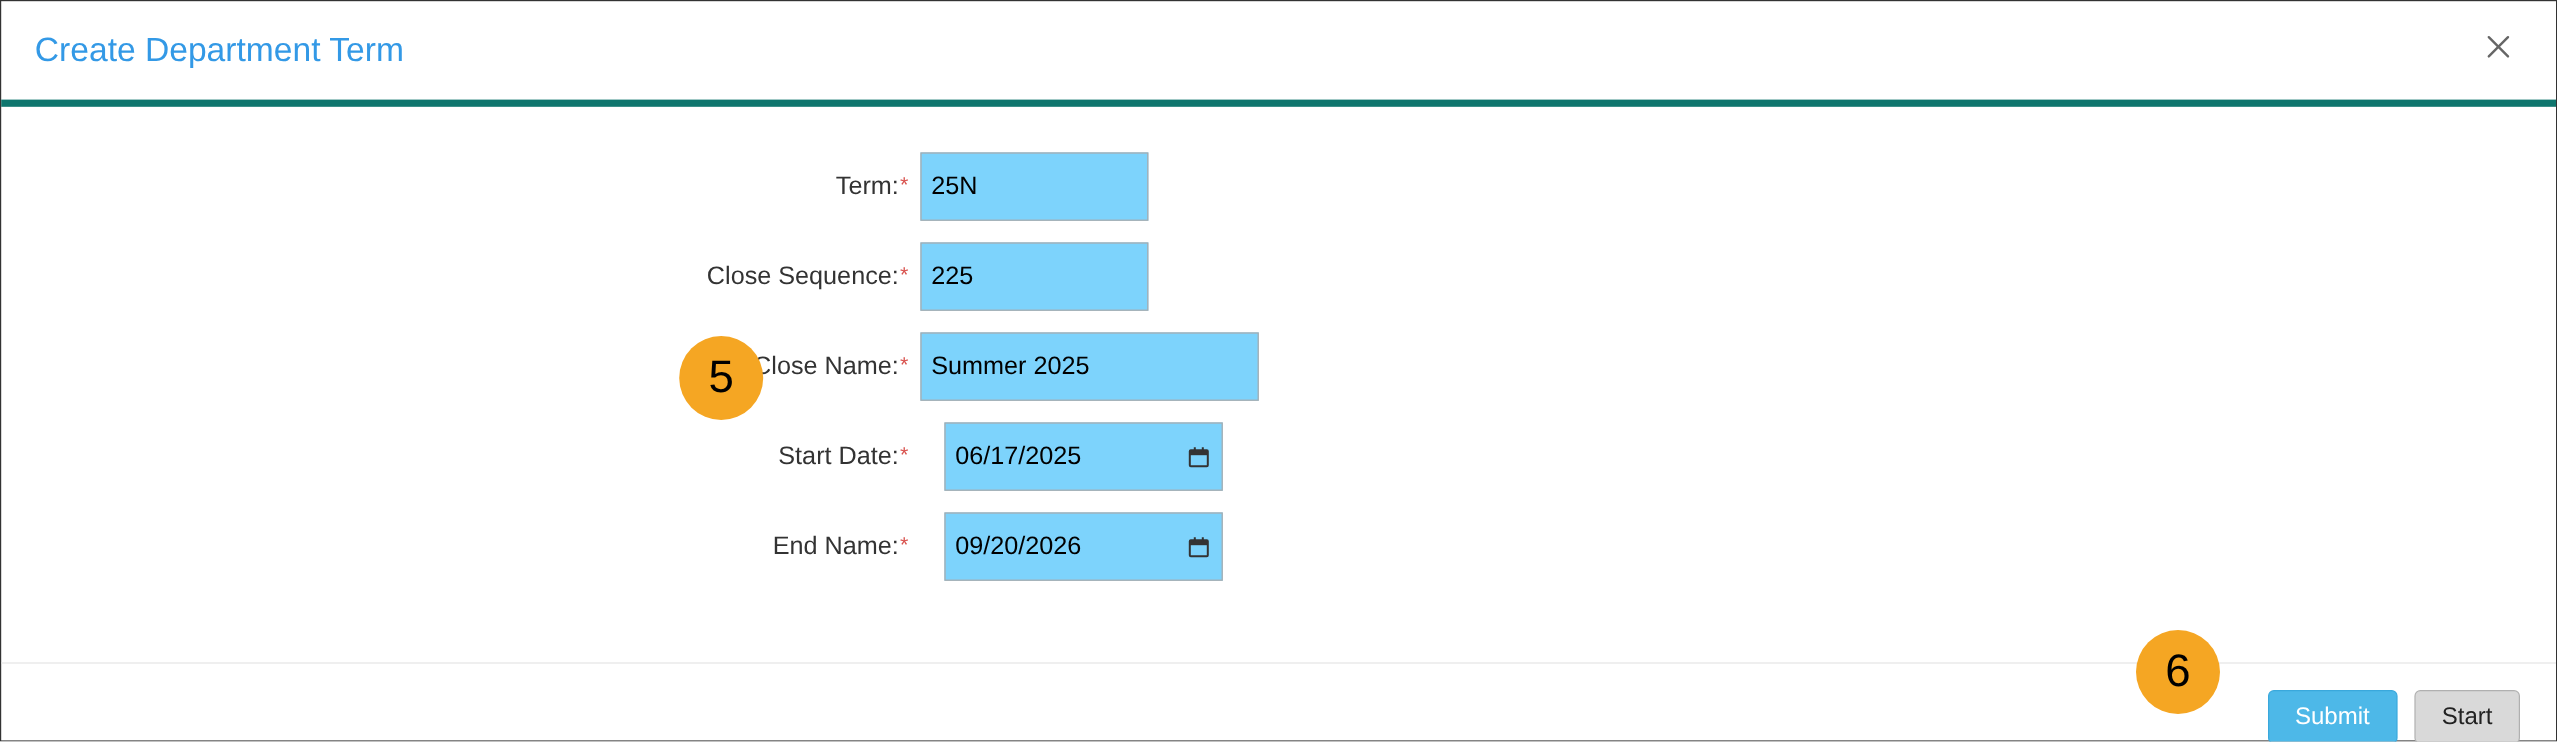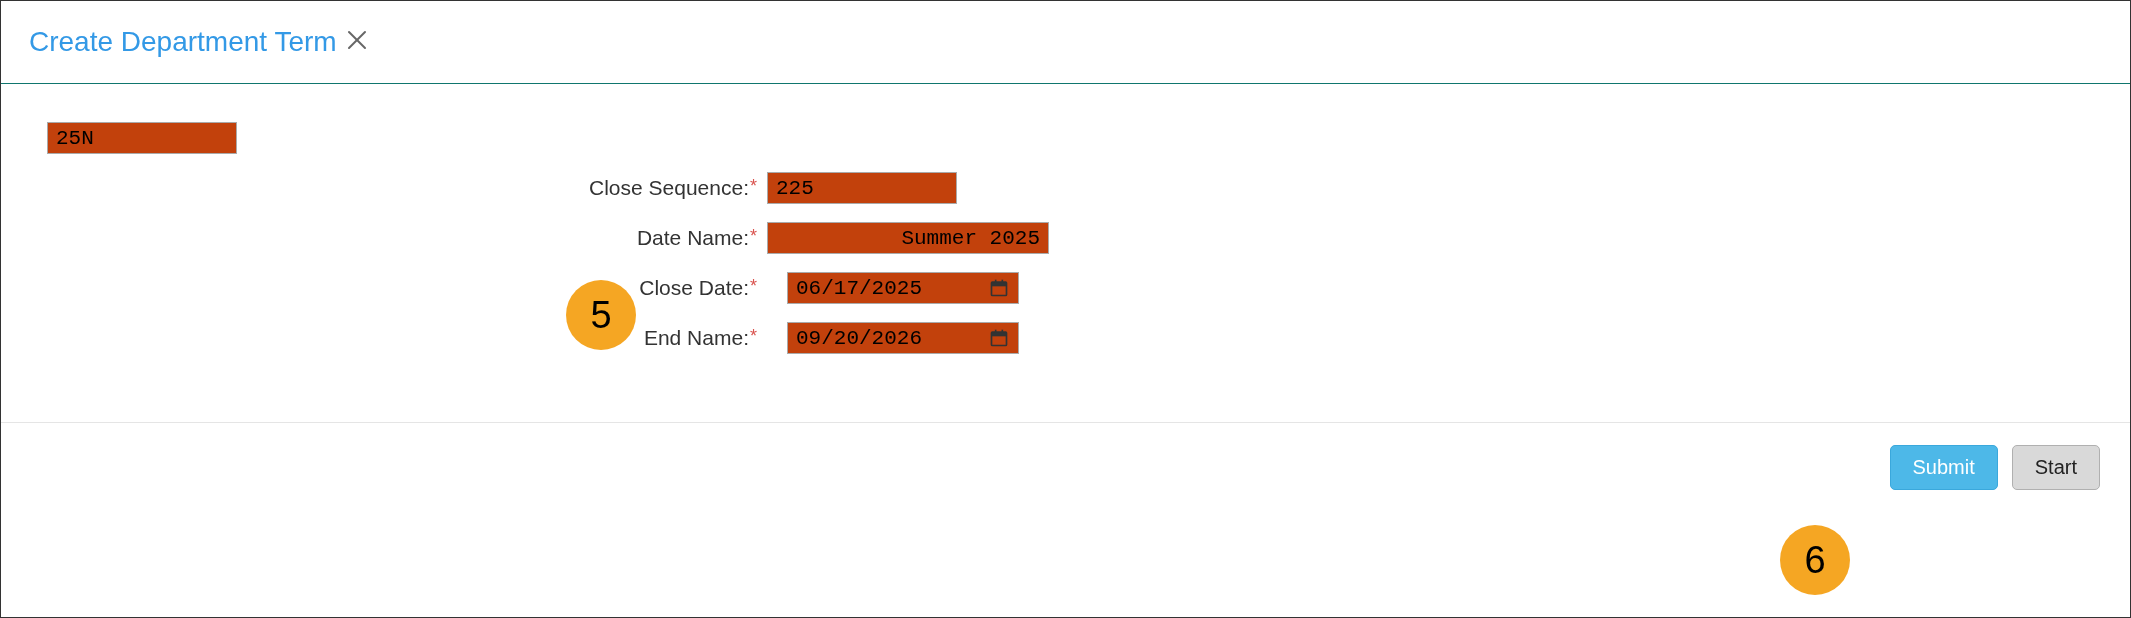--- a/index.html
+++ b/index.html
@@ -13,23 +13,23 @@
   .modal {
     width: 2131px;
     height: 618px;
     border: 1px solid #333;
     position: relative;
     background: #fff;
   }
   .modal-header {
     display: flex;
     align-items: center;
-    justify-content: flex-start;
+    justify-content: space-between;
     padding: 22px 28px 22px 28px;
-    border-bottom: 1px solid #0f766e;
+    border-bottom: 6px solid #0f766e;
   }
   .modal-title {
     color: #3399e6;
     font-size: 28px;
     font-weight: 400;
   }
   .close-icon {
     font-size: 30px;
     color: #666;
     cursor: pointer;
@@ -54,29 +54,29 @@
     color: #333;
   }
   .req {
     color: #d9534f;
     font-size: 18px;
     vertical-align: top;
     margin-left: 1px;
   }
   .form-input {
     border: 1px solid #aaa;
-    height: 32px;
+    height: 57px;
     font-size: 21px;
     padding: 4px 8px;
     margin-left: 6px;
-    font-family: Liberation Mono, monospace;
-    background: #c2410c;
+    font-family: Liberation Sans, sans-serif;
+    background: #7dd3fc;
   }
   .input-short  { width: 190px; }
-  .input-medium { width: 282px; text-align: right; }
+  .input-medium { width: 282px; }
   .input-date   { width: 232px; }
   .date-wrap {
     position: relative;
     display: inline-flex;
     align-items: center;
     margin-left: 6px;
     padding-left: 20px;
   }
   .date-wrap .form-input {
     margin-left: 0;
@@ -144,40 +144,43 @@
       <svg width="24" height="24" viewBox="0 0 24 24" fill="none" stroke="#666" stroke-width="2" stroke-linecap="round">
         <line x1="4" y1="4" x2="20" y2="20"></line>
         <line x1="20" y1="4" x2="4" y2="20"></line>
       </svg>
     </div>
   </div>
 
   <div class="modal-body">
 
     <div class="form-row">
+      <div class="form-label">
+        <span>Term:</span><span class="req">*</span>
+      </div>
       <input class="form-input input-short" type="text" value="25N" style="">
     </div>
 
     <div class="form-row">
       <div class="form-label">
         <span>Close Sequence:</span><span class="req">*</span>
       </div>
       <input class="form-input input-short" type="text" value="225" style="">
     </div>
 
     <div class="form-row">
       <div class="form-label">
-        <span>Date Name:</span><span class="req">*</span>
+        <span>Close Name:</span><span class="req">*</span>
       </div>
       <input class="form-input input-medium" type="text" value="Summer 2025" style="">
     </div>
 
     <div class="form-row">
       <div class="form-label">
-        <span>Close Date:</span><span class="req">*</span>
+        <span>Start Date:</span><span class="req">*</span>
       </div>
       <div class="date-wrap">
         <input class="form-input input-date" type="text" value="06/17/2025" style="">
         <span class="calendar-icon">
           <svg width="20" height="20" viewBox="0 0 24 24" fill="#333">
             <rect x="3" y="5" width="18" height="16" rx="1" fill="none" stroke="#333" stroke-width="2"></rect>
             <rect x="3" y="5" width="18" height="5" fill="#333"></rect>
             <line x1="8" y1="2" x2="8" y2="6" stroke="#333" stroke-width="2"></line>
             <line x1="16" y1="2" x2="16" y2="6" stroke="#333" stroke-width="2"></line>
           </svg>

